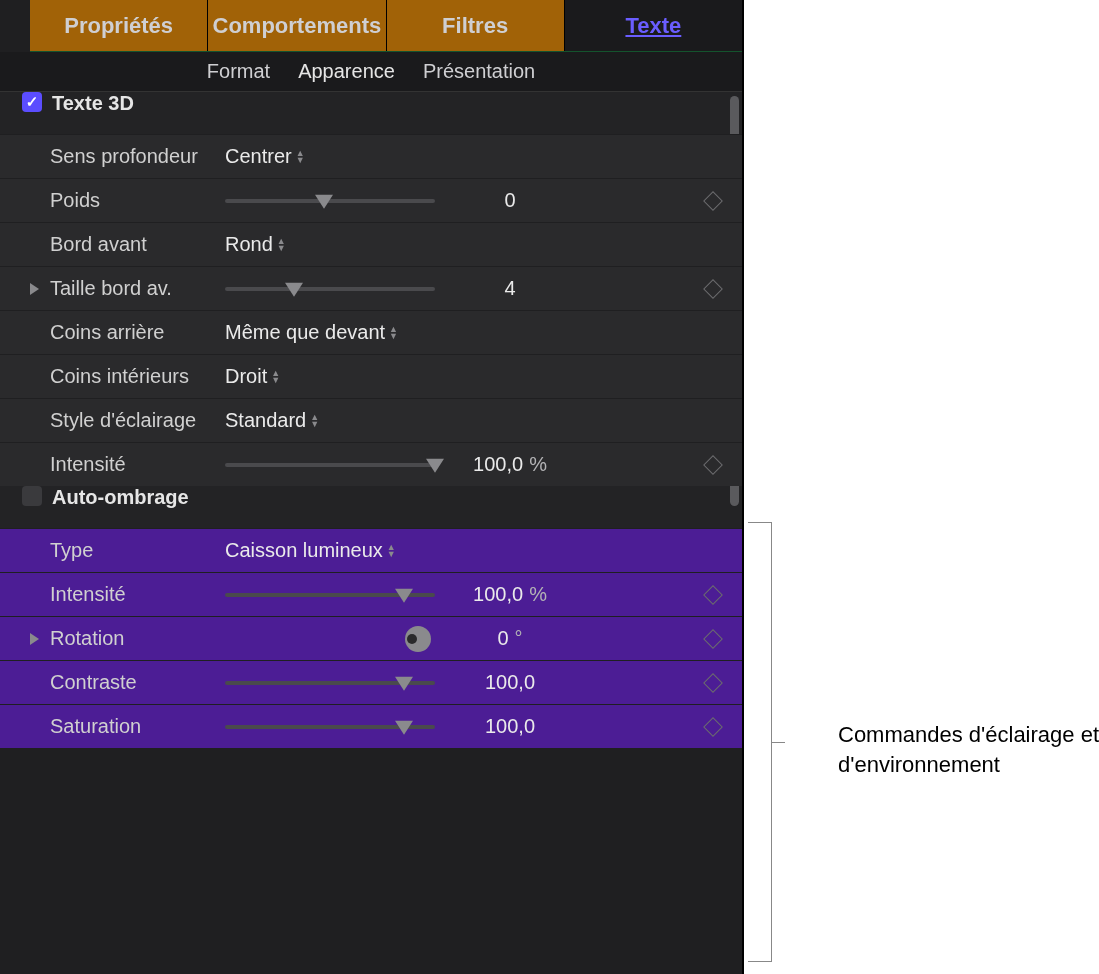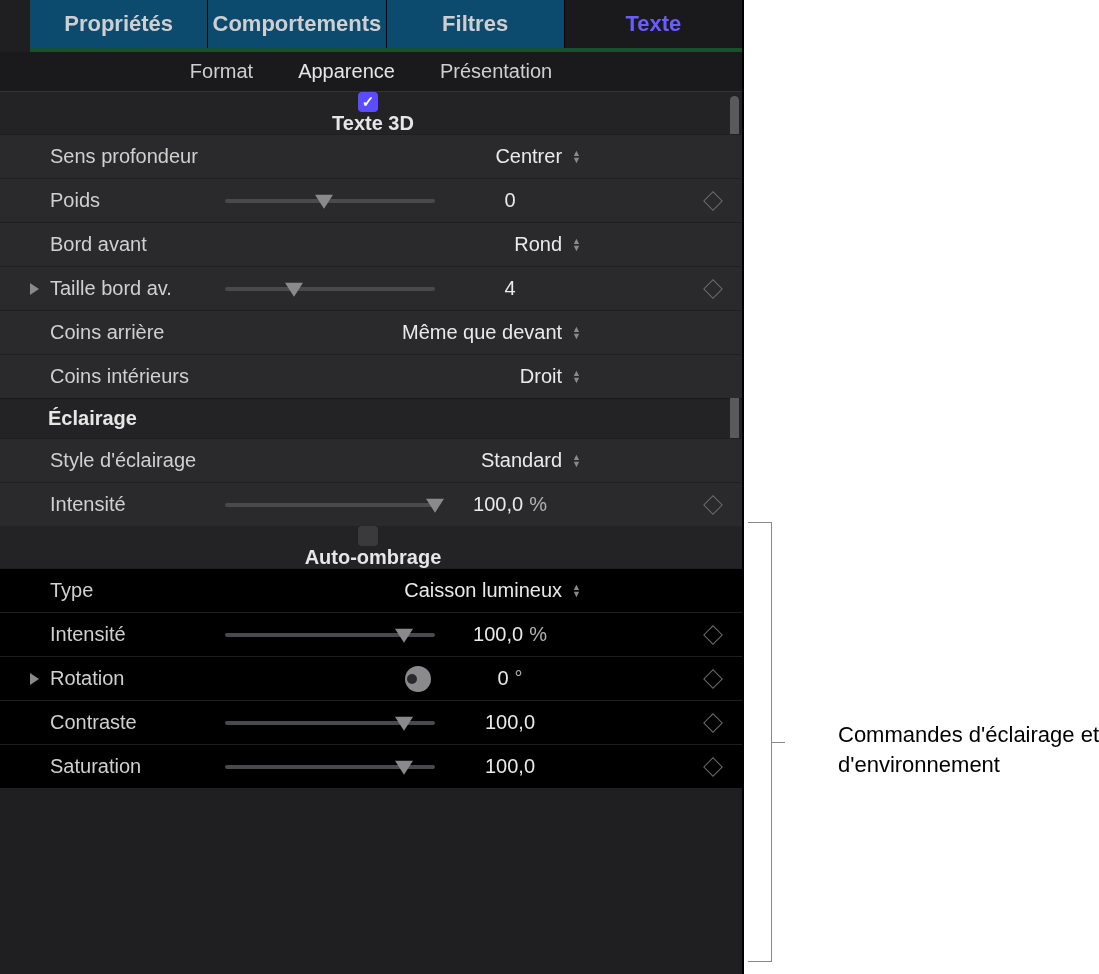--- a/index.html
+++ b/index.html
@@ -3,53 +3,52 @@
 <meta charset="utf-8">
 <style>
   * { box-sizing: border-box; margin: 0; padding: 0; font-family: -apple-system, "Helvetica Neue", Arial, sans-serif; }
   body { background: #fff; width: 1099px; height: 974px; position: relative; }
   .panel {
     position: absolute; left: 0; top: 0; width: 744px; height: 974px;
     background: #1f1f21; color: #d8d8d8; font-size: 20px;
     border-right: 2px solid #000;
   }
   .tabs {
-    display: flex; height: 52px; background: #0c4a6e; border-bottom: 4px solid #14532d; margin-left: 30px;
+    display: flex; height: 52px; background: #a16207; border-bottom: 1px solid #14532d; margin-left: 30px;
   }
   .tab {
     flex: 1; display: flex; align-items: center; justify-content: center;
     font-size: 22px; font-weight: 600; color: #cfcfd2; cursor: pointer;
     border-right: 1px solid #000;
   }
   .tab:last-child { border-right: none; }
-  .tab.active { color: #6a5dff; background: #1a1a1c; }
+  .tab.active { color: #6a5dff; background: #1a1a1c; text-decoration: underline; }
   .subtabs {
-    display: flex; justify-content: center; gap: 45px; align-items: center;
+    display: flex; justify-content: center; gap: 28px; align-items: center;
     height: 40px; font-size: 20px; background: #1a1a1c; border-bottom: 1px solid #333;
   }
   .subtab { color: #cfcfd2; cursor: pointer; }
   .subtab.active { color: #e5e5e5; }
   .body { position: relative; height: calc(100% - 92px); overflow: hidden; }
   .scrollbar {
     position: absolute; right: 3px; top: 4px; width: 9px; height: 410px;
     background: #5a5a5d; border-radius: 5px;
   }
   .section-head {
-    display: flex; align-items: center; height: 42px; padding: 0 18px 0 22px;
+    display: flex; height: 42px; padding: 0 18px 0 22px;
     font-weight: 600; color: #e6e6e6;
     background: #232325;
-    flex-direction: column;
   }
   .section-head .chk { margin-right: 10px; }
   .row {
     display: flex; align-items: center; height: 44px; padding: 0 16px 0 50px;
     background: #2a2a2c; border-top: 1px solid #1f1f21;
     position: relative;
   }
-  .row.dark { background: #000000; }
+  .row.dark { background: #4c1d95; }
   .row .label { width: 175px; color: #d0d0d0; font-size: 20px; }
   .row .disc {
     position: absolute; left: 30px; top: 50%; transform: translateY(-50%);
     width: 0; height: 0; border-top: 6px solid transparent; border-bottom: 6px solid transparent;
     border-left: 9px solid #8a8a8d; cursor: pointer;
   }
   .slider-wrap { width: 210px; height: 20px; position: relative; display: flex; align-items: center; }
   .slider-track {
     height: 4px; background: #4a4a4d; width: 100%; border-radius: 2px;
   }
@@ -69,21 +68,21 @@
   .value {
     width: 150px; text-align: center; color: #eaeaea; font-size: 20px;
     display:flex;justify-content:center;gap:6px;align-items:center;
   }
   .unit { color: #b3b3b5; }
   .kf {
     width: 14px; height: 14px; transform: rotate(45deg);
     border: 1.5px solid #6b6b6e; margin-left: auto; margin-right: 6px; cursor:pointer;
   }
   .popup {
-    display: flex; align-items: center; justify-content: flex-end; gap: 10px;
+    display: flex; align-items: center; gap: 4px;
     width: 360px; color: #eaeaea; font-size: 20px; cursor:pointer;
     padding-right: 4px;
   }
   .popup .caret {
     display:inline-flex;flex-direction:column;gap:1px;color:#8a8a8d;font-size:9px;line-height:7px;
   }
   .chk {
     width: 20px; height: 20px; border-radius: 4px; background: #3a3a3d;
     display: inline-flex; align-items: center; justify-content: center; cursor:pointer;
     flex:none;
@@ -183,23 +182,20 @@
     </div>
 
     <div class="row">
       <span class="label">Coins intérieurs</span>
       <div class="popup">
         <span>Droit</span>
         <span class="caret">▲<br>▼</span>
       </div>
     </div>
 
-    <div class="sub-head">
-      <span>Éclairage</span>
-    </div>
 
     <div class="row">
       <span class="label">Style d'éclairage</span>
       <div class="popup">
         <span>Standard</span>
         <span class="caret">▲<br>▼</span>
       </div>
     </div>
 
     <div class="row">

